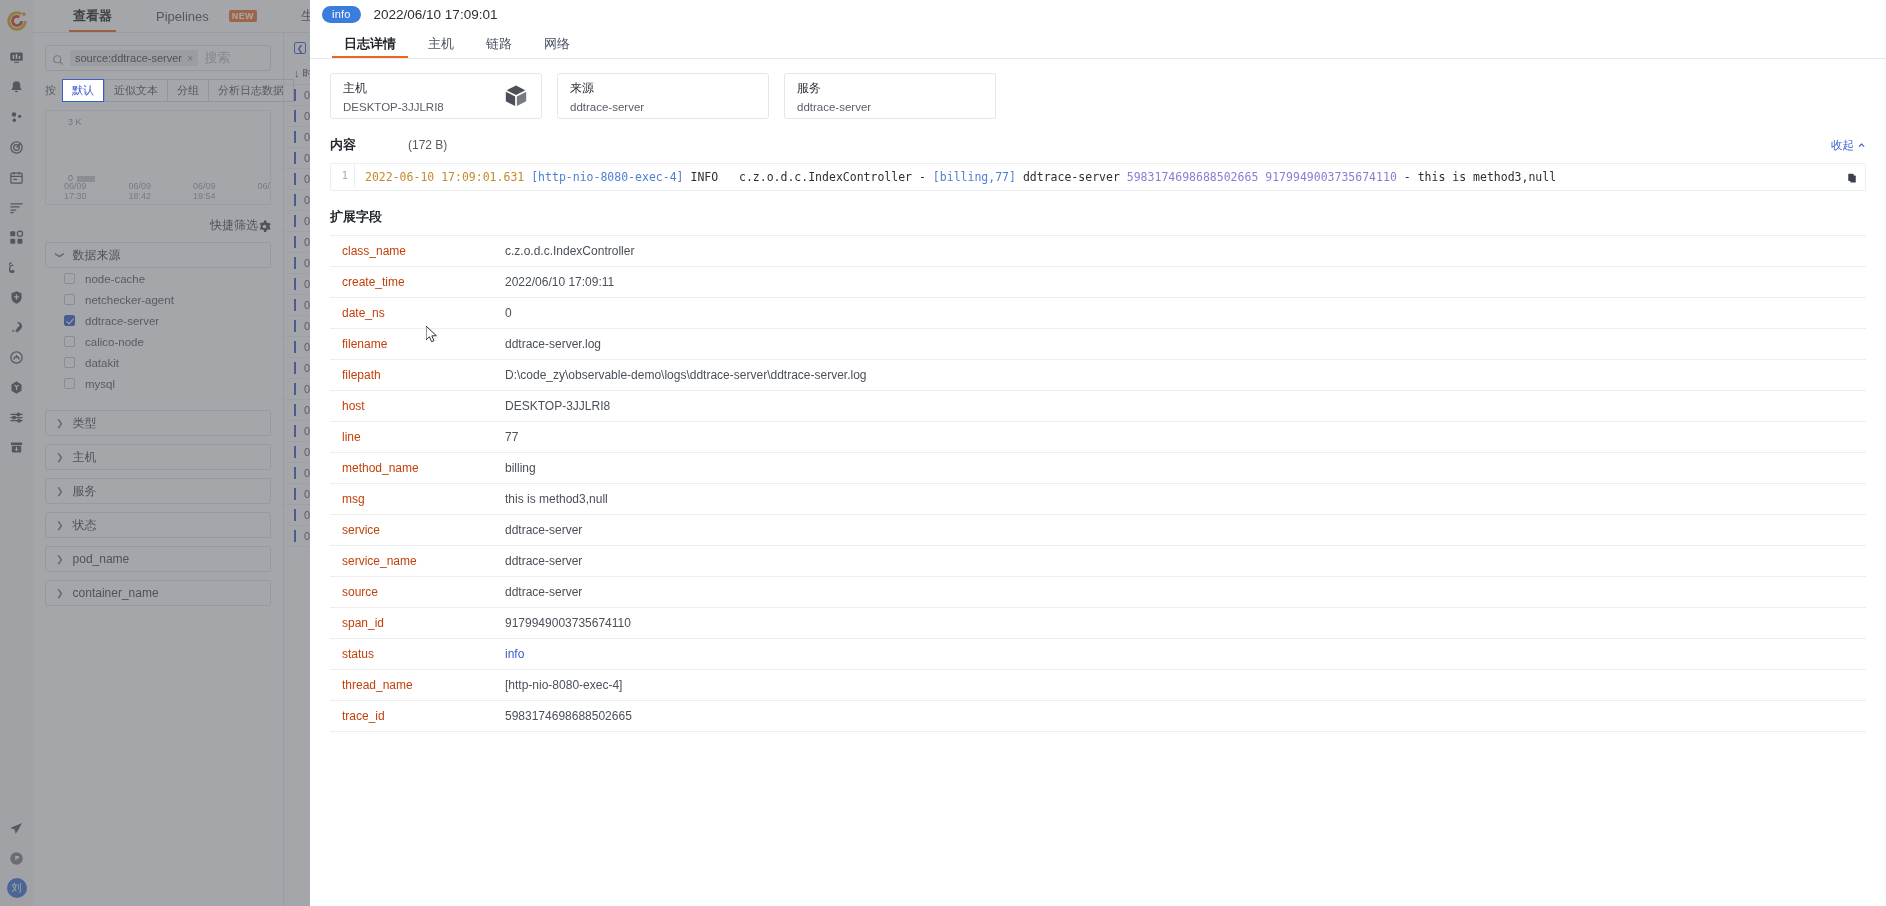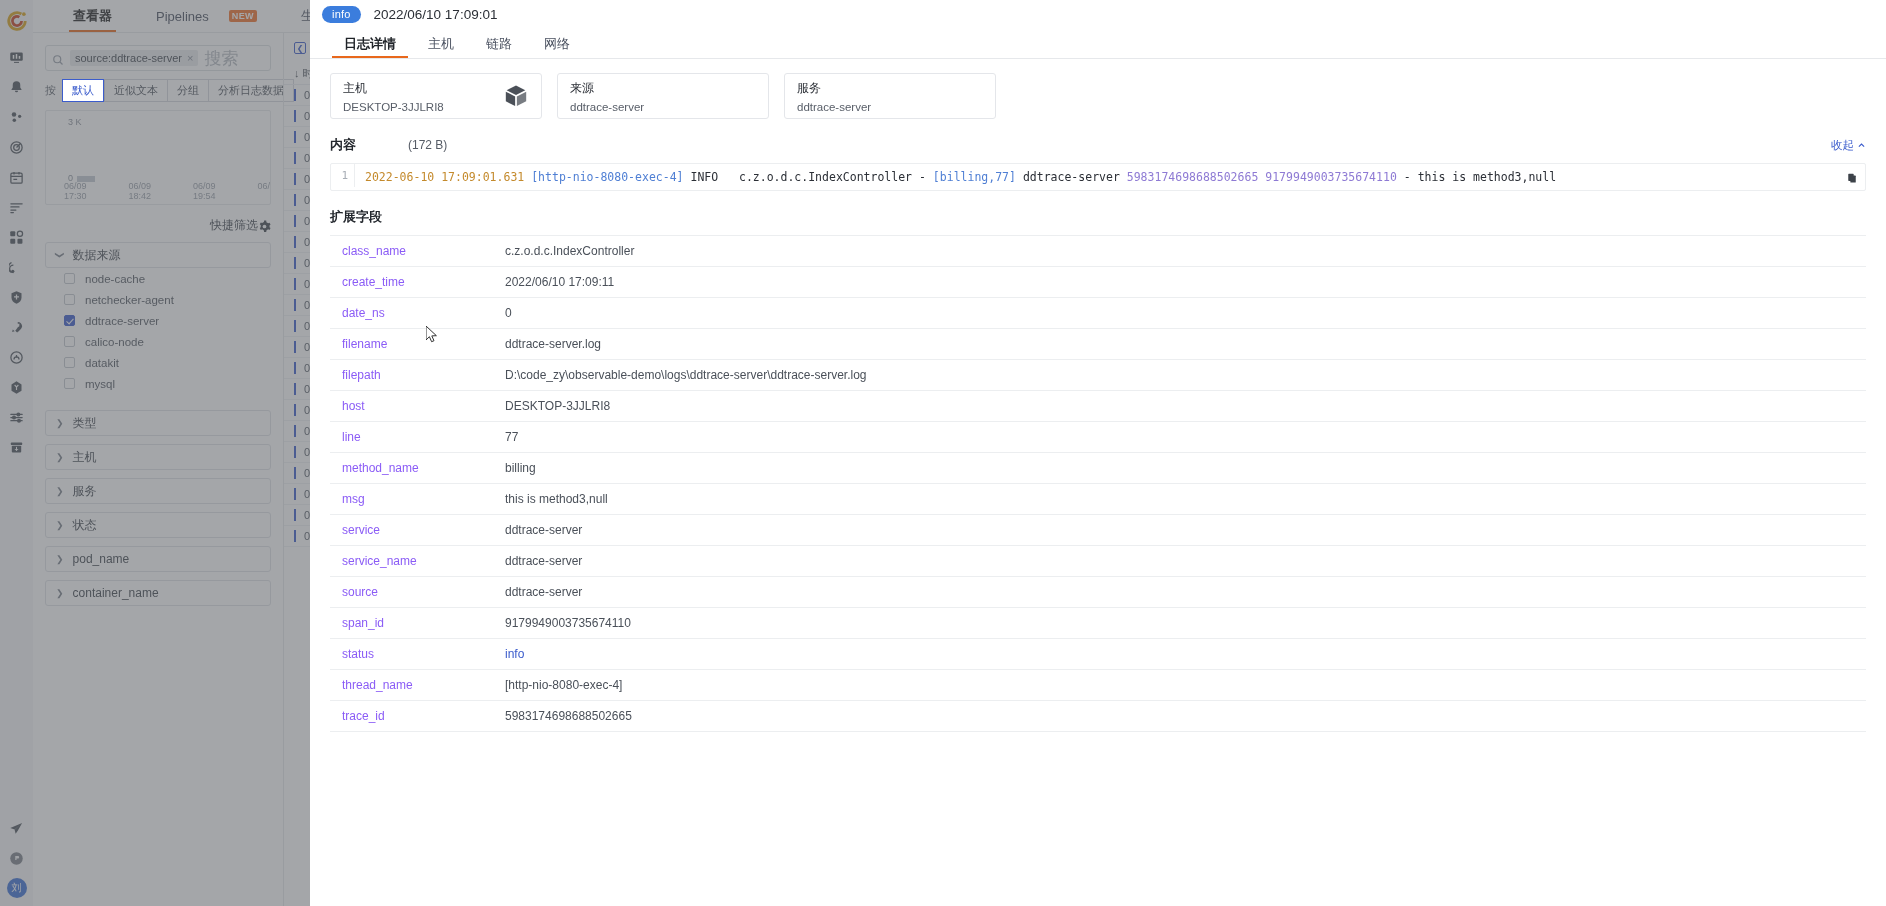--- a/index.html
+++ b/index.html
@@ -53,21 +53,21 @@
     margin: 12px 0 0 0; height: 26px; border: 1px solid #dcdfe3; border-radius: 3px;
     display: flex; align-items: center; padding: 0 6px; gap: 6px; background: #fff;
   }
   .search-ico { width: 12px; height: 12px; color: #9aa1ab; flex: 0 0 12px; }
   .chip {
     background: #e9ebee; border-radius: 2px; font-size: 11px; color: #3c4椒250;
     color: #41474f; padding: 2px 5px; display: flex; align-items: center; gap: 5px;
     white-space: nowrap;
   }
   .chip-x { color: #8b929c; font-size: 11px; }
-  .search-ph { font-size: 17px; color: #b6bbc2; }
+  .search-ph { font-size: 13px; color: #b6bbc2; }
 
   .modebar { display: flex; align-items: center; gap: 0; margin-top: 8px; font-size: 11px; color: #5b616b; }
   .modebar .lbl { margin-right: 6px; }
   .seg {
     border: 1px solid #d5d8dd; padding: 3px 9px; font-size: 11px; color: #4f555e;
     border-right: none; background: #fff; white-space: nowrap;
   }
   .seg:last-child { border-right: 1px solid #d5d8dd; }
   .seg.active { border: 1px solid #3b5ccc; color: #3b5ccc; position: relative; z-index: 2; }
 
@@ -167,21 +167,21 @@
   .t-lvl { color: #2b2f36; }
   .t-cls { color: #2b2f36; }
   .t-tag { color: #4f7fd4; }
   .t-id { color: #8e7ad4; }
   .copy-ico { position: absolute; right: 8px; top: 6px; width: 10px; height: 12px; color: #3c4249; }
 
   .fields { margin-top: 9px; width: 100%; border-collapse: collapse; }
   .fields tr { border-bottom: 1px solid #eceef0; }
   .fields tr:first-child { border-top: 1px solid #eceef0; }
   .fields td { padding: 8px 0; font-size: 12px; color: #3b4149; }
-  .fields td.k { width: 175px; padding-left: 12px; color: #8b5cf6; }
+  .fields td.k { width: 175px; padding-left: 12px; color: #c2410c; }
   .fields td.v { color: #4a5059; }
   .fields td.v.link { color: #3b5ccc; }
 
   .cursor { position: absolute; left: 426px; top: 326px; width: 12px; height: 18px; pointer-events: none; }
 </style>
 </head>
 <body>
 
 <div id="root">
 

